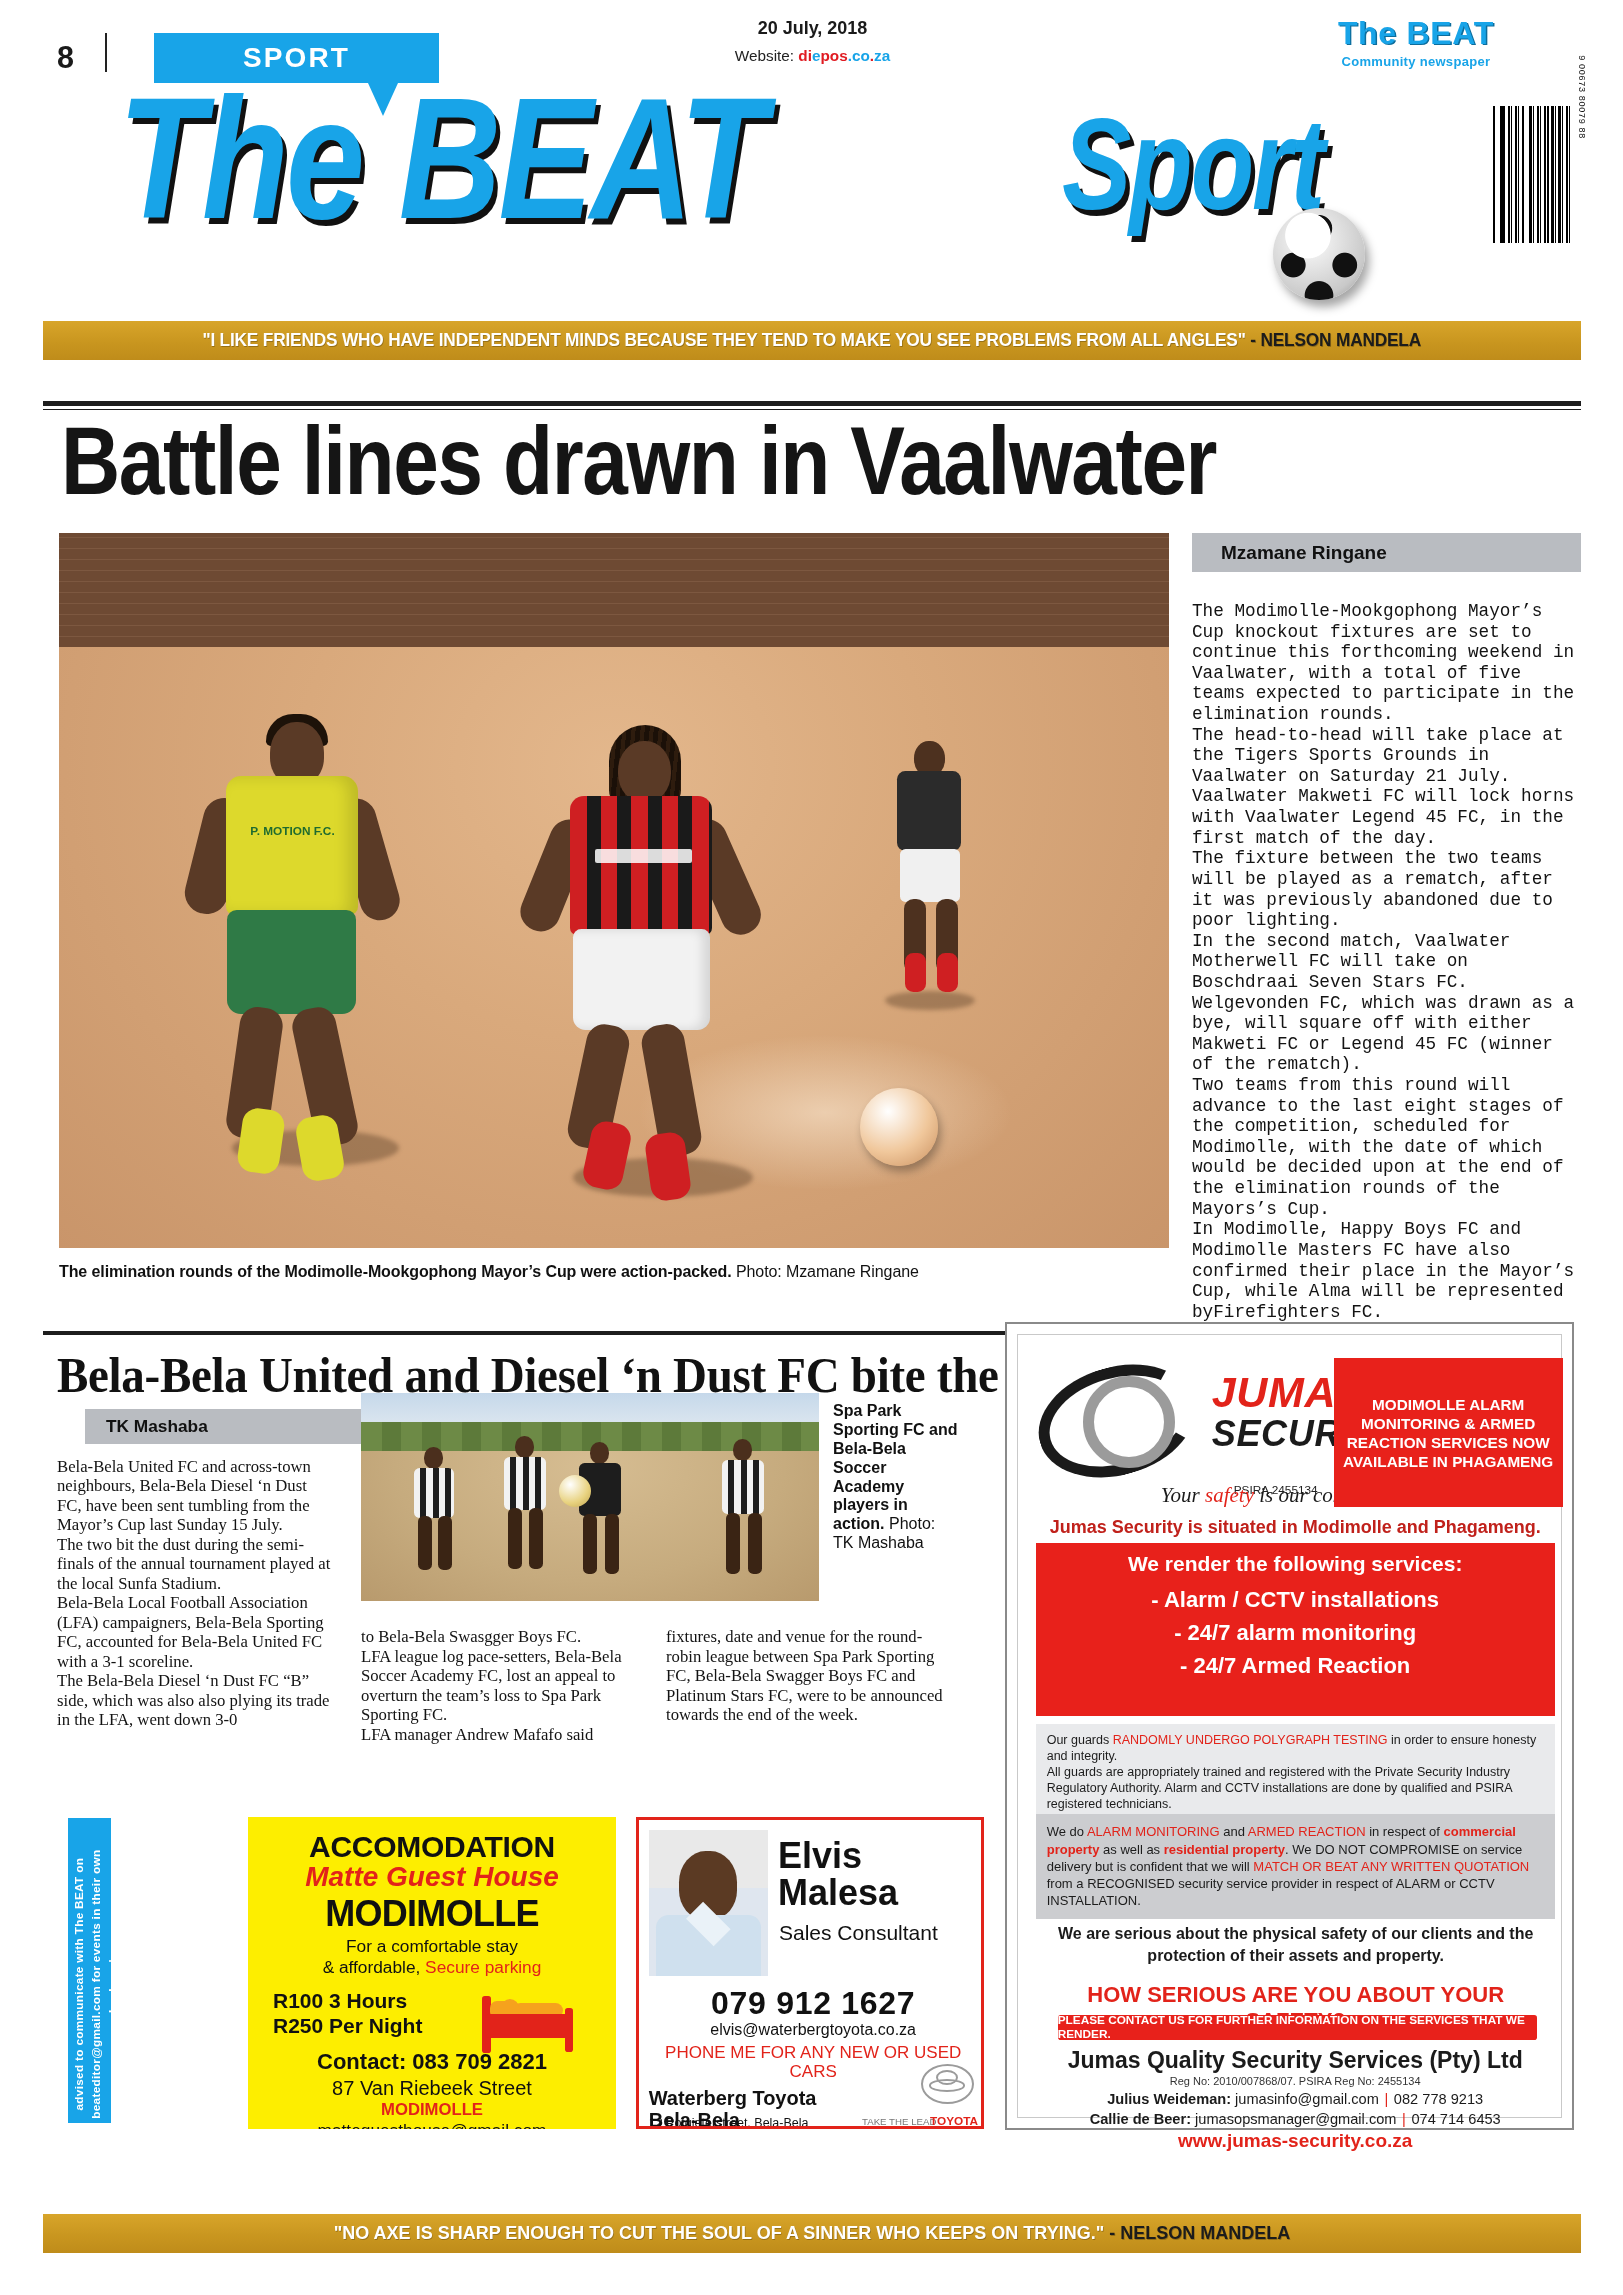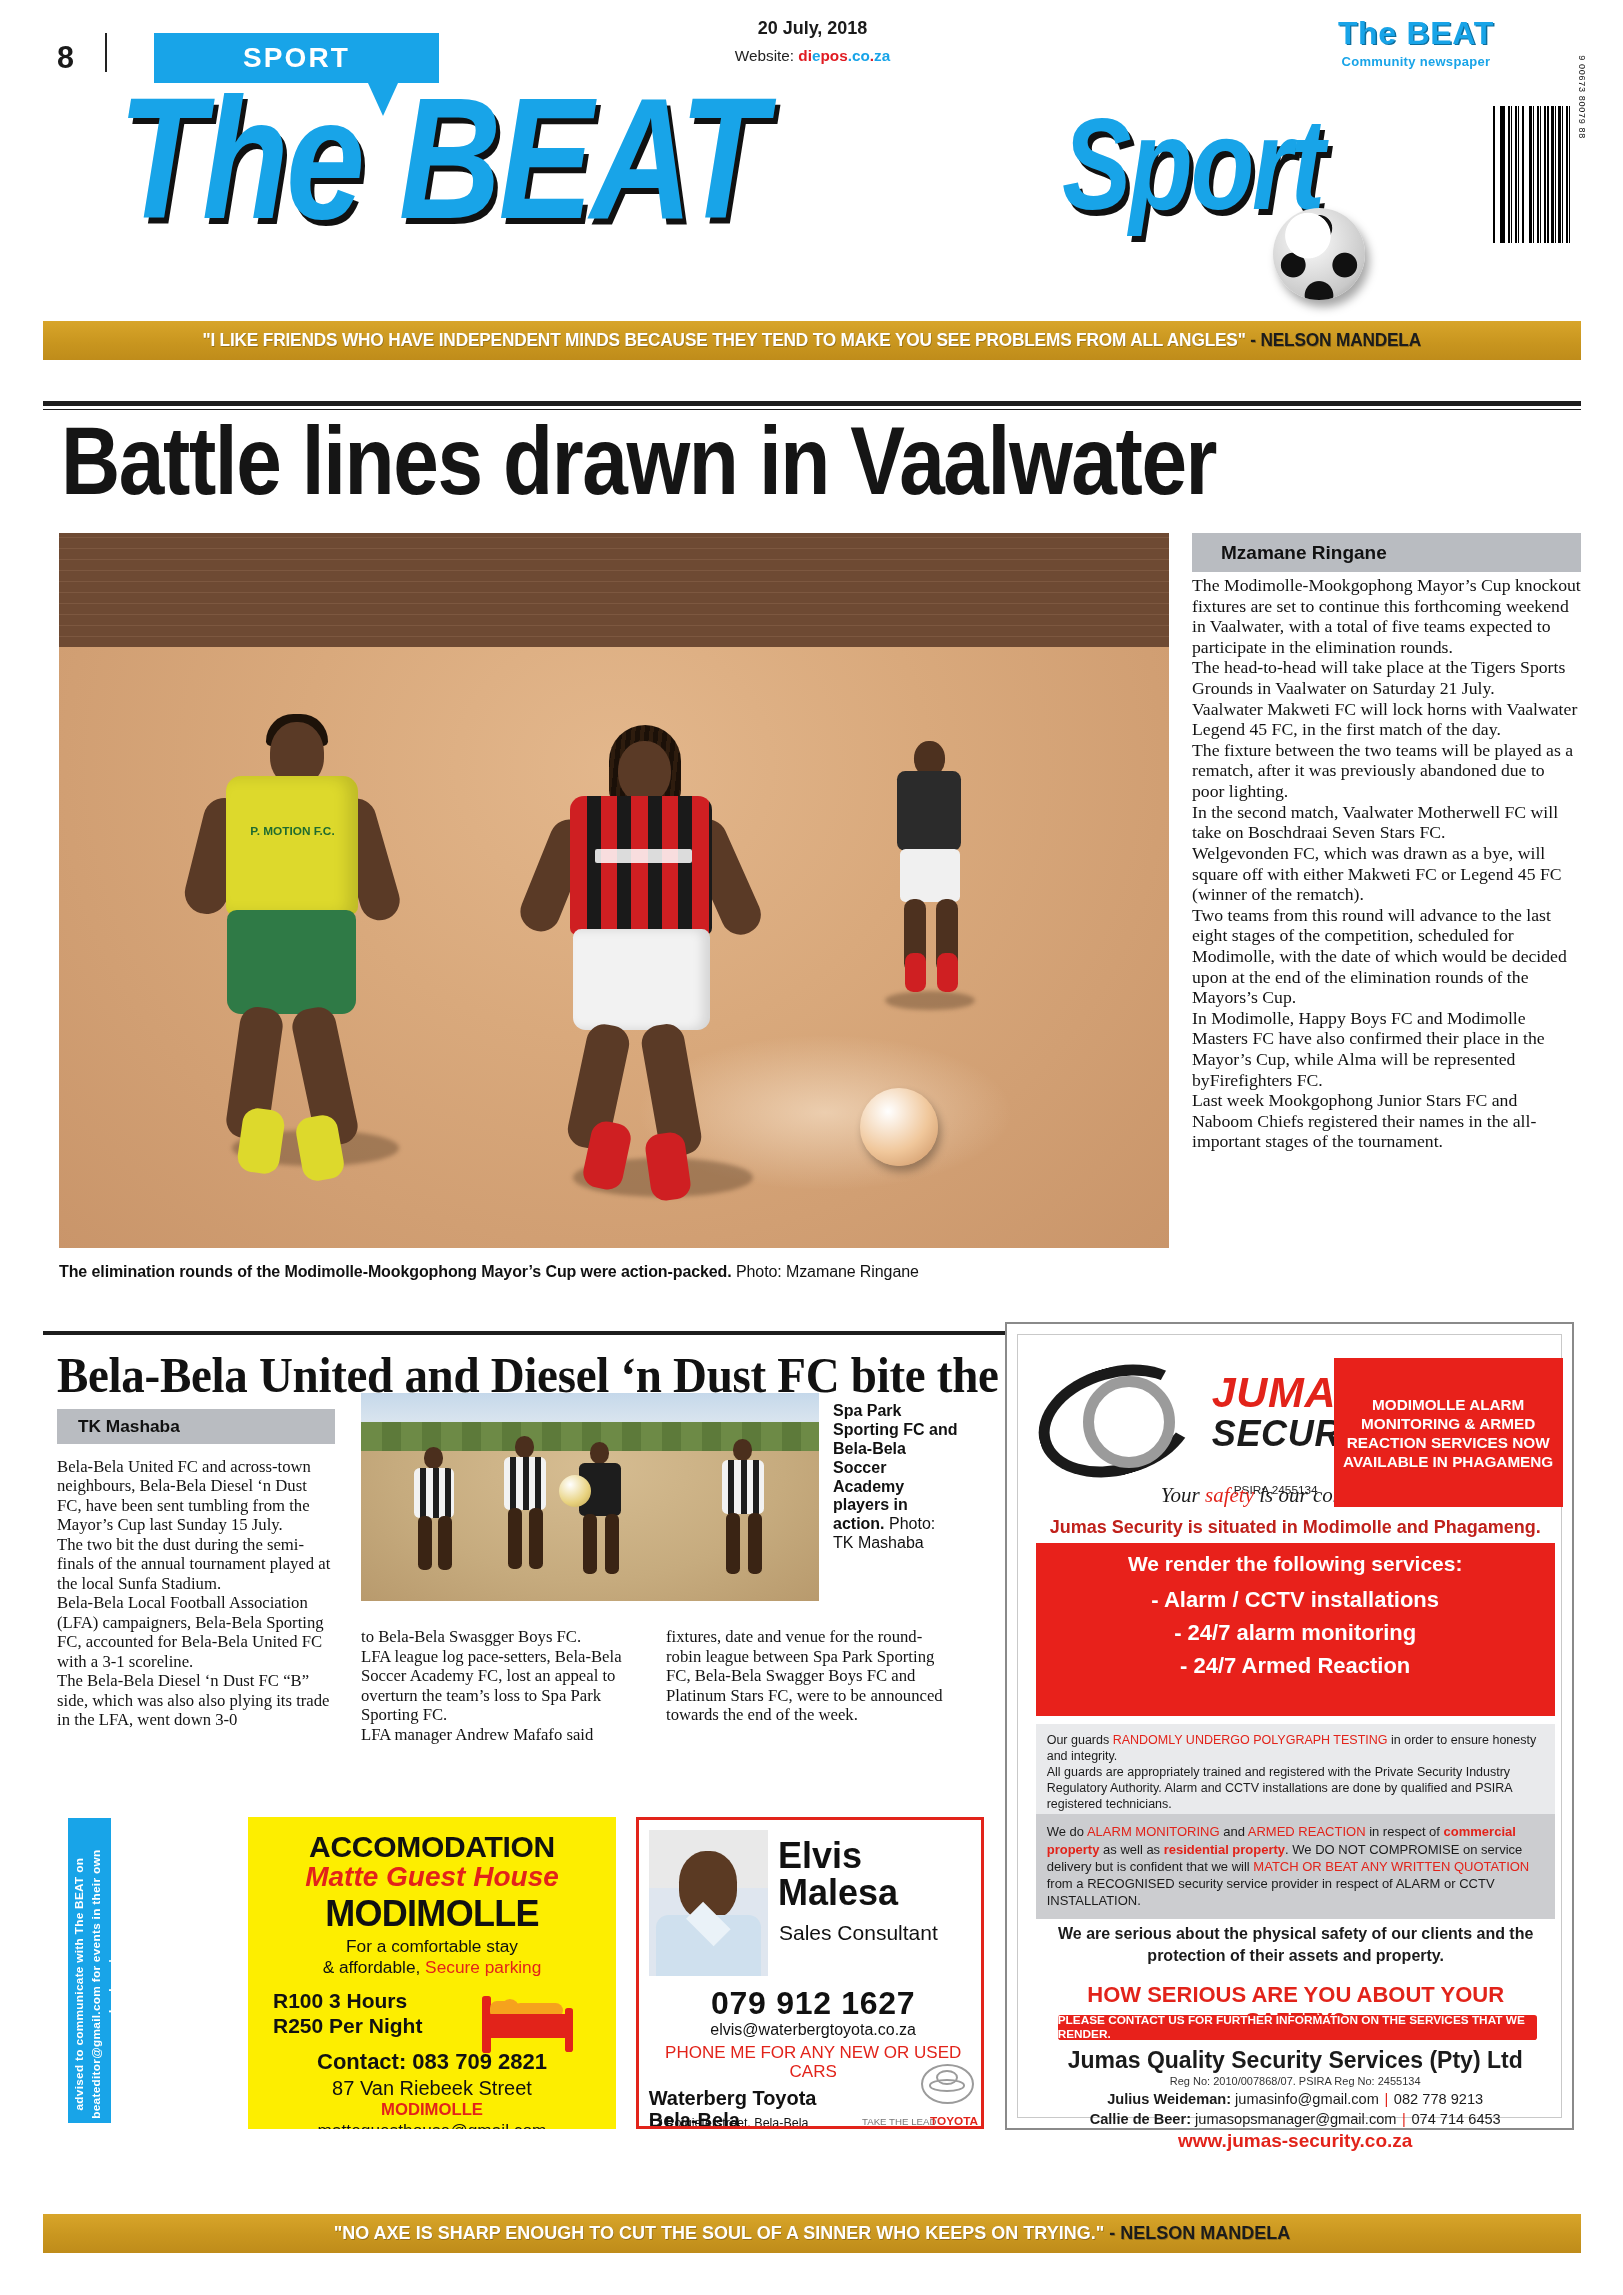--- a/index.html
+++ b/index.html
@@ -315,40 +315,40 @@
     font-weight: bold; color: #111;
     display: flex; align-items: center;
   }
   .sidebar-art {
     position: absolute; left: 1192px; top: 533px; width: 389px;
   }
   .sidebar-art .byline-box {
     width: 389px; height: 39px; font-size: 19px; padding-left: 29px;
   }
   .sidebar-art .body {
-    margin-top: 3px; font-size: 17.7px; line-height: 1.165;
-    color: #131313; text-align: left;
+    margin-top: 29px; font-size: 17.7px; line-height: 1.165;
+    color: #131313; text-align: left; font-family: Liberation Mono, monospace;
   }
   .sidebar-art .body p { margin: 0; }
 
   
   .rule2 {
     position: absolute; left: 43px; top: 1331px; width: 1117px; height: 3.5px; background: #1d1d1d;
   }
   .headline-2 {
     position: absolute; left: 57px; top: 1350px; width: 1110px;
     font-family: "Liberation Serif", serif;
     font-size: 47px; color: #121212; letter-spacing: -0.3px; line-height: 1.05;
     transform: scaleY(1.06); transform-origin: left top;
   }
   .art2-col1 {
     position: absolute; left: 57px; top: 1409px; width: 278px;
   }
   .art2-col1 .byline-box {
-    width: 278px; height: 35px; font-size: 17.3px; padding-left: 21px;
+    width: 278px; height: 35px; font-size: 17.3px; padding-left: 21px; margin-left: 28px;
   }
   .art2-col1 .body {
     margin-top: 12.5px; font-size: 16.7px; line-height: 1.17; color: #131313;
   }
   .art2-photo {
     position: absolute; left: 361px; top: 1393px; width: 458px; height: 208px;
     overflow: hidden;
     background: linear-gradient(180deg, #bcd0e6 0 16%, #9db46f 16% 28%, #cbb287 28% 100%);
   }
   .art2-photo .sky { position:absolute; left:0; top:0; width:100%; height:18%;

